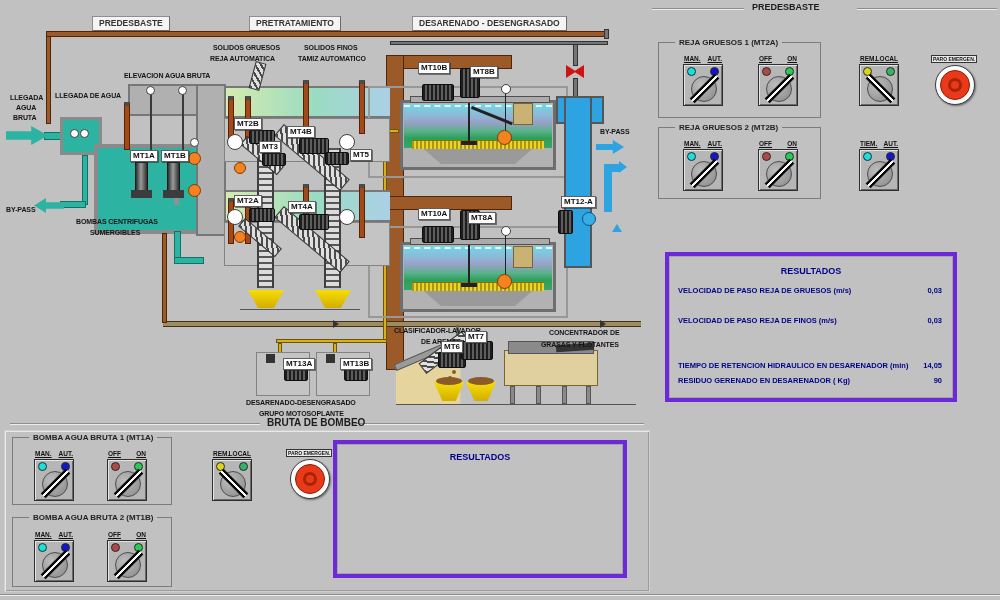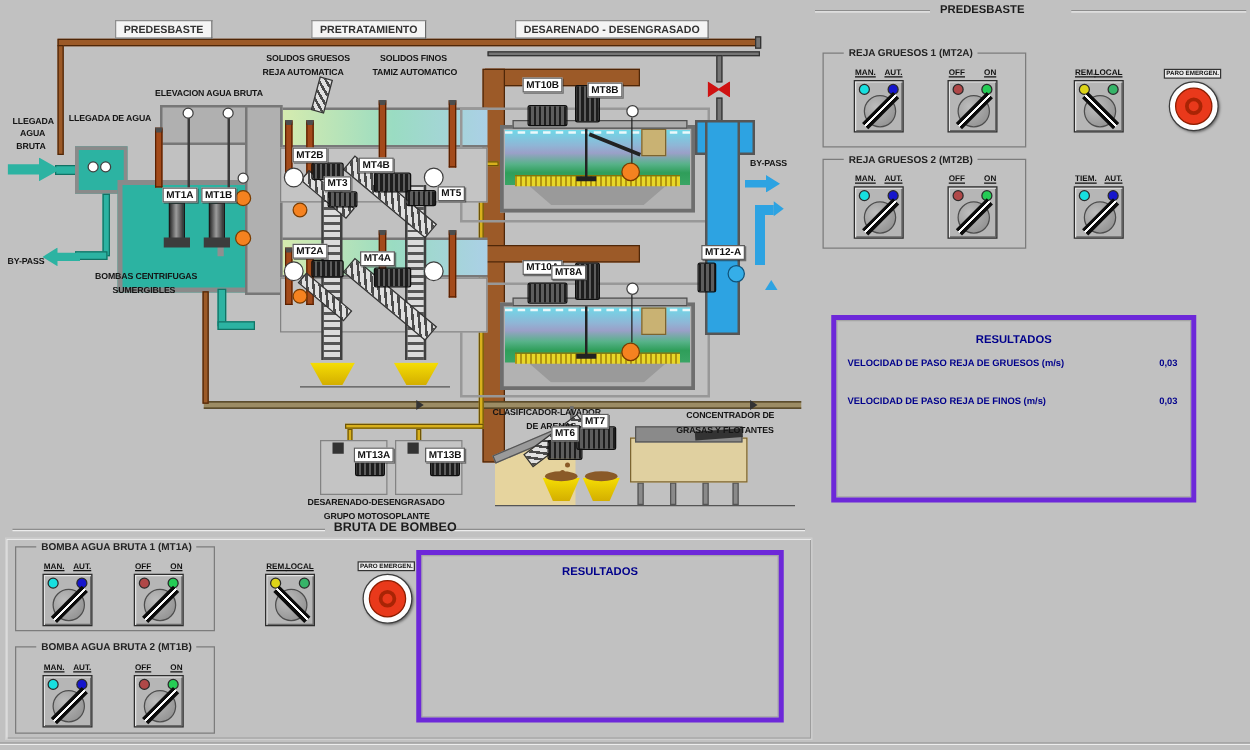--- a/index.html
+++ b/index.html
@@ -215,21 +215,21 @@
 
 <div class="tankwall" style="left:400px;top:242px;width:156px;height:70px"></div>
 <div class="tankw" style="left:404px;top:246px;width:148px;height:44px"></div>
 <div class="wline" style="left:404px;top:247px;width:148px"></div>
 <div class="sand" style="left:412px;top:282px;width:132px;height:9px"></div>
 <div class="tankbot" style="left:412px;top:290px;width:132px;height:16px"></div>
 <div class="bridge" style="left:410px;top:238px;width:140px;height:7px"></div>
 <div class="motor" style="left:460px;top:210px;width:20px;height:30px"></div>
 <div class="motor" style="left:422px;top:226px;width:32px;height:17px"></div>
 <div class="tag" style="left:418px;top:208px">MT10A</div>
-<div class="tag" style="left:441px;top:212px">MT8A</div>
+<div class="tag" style="left:468px;top:212px">MT8A</div>
 <div class="shaft" style="left:468px;top:245px;width:2px;height:40px"></div>
 <div class="shaft" style="left:461px;top:283px;width:16px;height:4px"></div>
 <div class="wc" style="left:501px;top:226px;width:10px;height:10px"></div>
 <div class="shaft" style="left:505px;top:236px;width:1px;height:38px"></div>
 <div class="oc" style="left:497px;top:274px;width:15px;height:15px"></div>
 <div class="tan" style="left:513px;top:246px;width:20px;height:22px"></div>
 
 <div class="blue" style="left:556px;top:96px;width:48px;height:28px"></div>
 <div class="blue" style="left:564px;top:96px;width:28px;height:172px"></div>
 <div class="lbl" style="left:600px;top:128px">BY-PASS</div>
@@ -377,20 +377,28 @@
 <div class="resbox" style="left:665px;top:252px;width:292px;height:150px">
   <div class="res-title" style="top:10px">RESULTADOS</div>
   <div class="rrow" style="top:30px">
     <span class="rlab">VELOCIDAD DE PASO REJA DE GRUESOS (m/s)</span>
     <span class="rval">0,03</span>
   </div>
   <div class="rrow" style="top:60px">
     <span class="rlab">VELOCIDAD DE PASO REJA DE FINOS (m/s)</span>
     <span class="rval">0,03</span>
   </div>
+  <div class="rrow" style="top:105px">
+    <span class="rlab">TIEMPO DE RETENCION HIDRAULICO EN DESARENADOR (min)</span>
+    <span class="rval">14,05</span>
+  </div>
+  <div class="rrow" style="top:120px">
+    <span class="rlab">RESIDUO GERENADO EN DESARENADOR ( Kg)</span>
+    <span class="rval">90</span>
+  </div>
 </div>
 
 <div class="botframe" style="left:4px;top:430px;width:646px;height:162px"></div>
 <div class="sec-title" style="left:267px;top:417px;font-size:10px">BRUTA DE BOMBEO</div>
 <div class="etch" style="left:10px;top:423px;width:250px"></div>
 <div class="etch" style="left:356px;top:423px;width:288px"></div>
 <div class="etch" style="left:0px;top:594px;width:1000px"></div>
 
 <div class="grp" style="left:12px;top:437px;width:160px;height:68px">
   <span class="gtitle">BOMBA AGUA BRUTA 1 (MT1A)</span>

